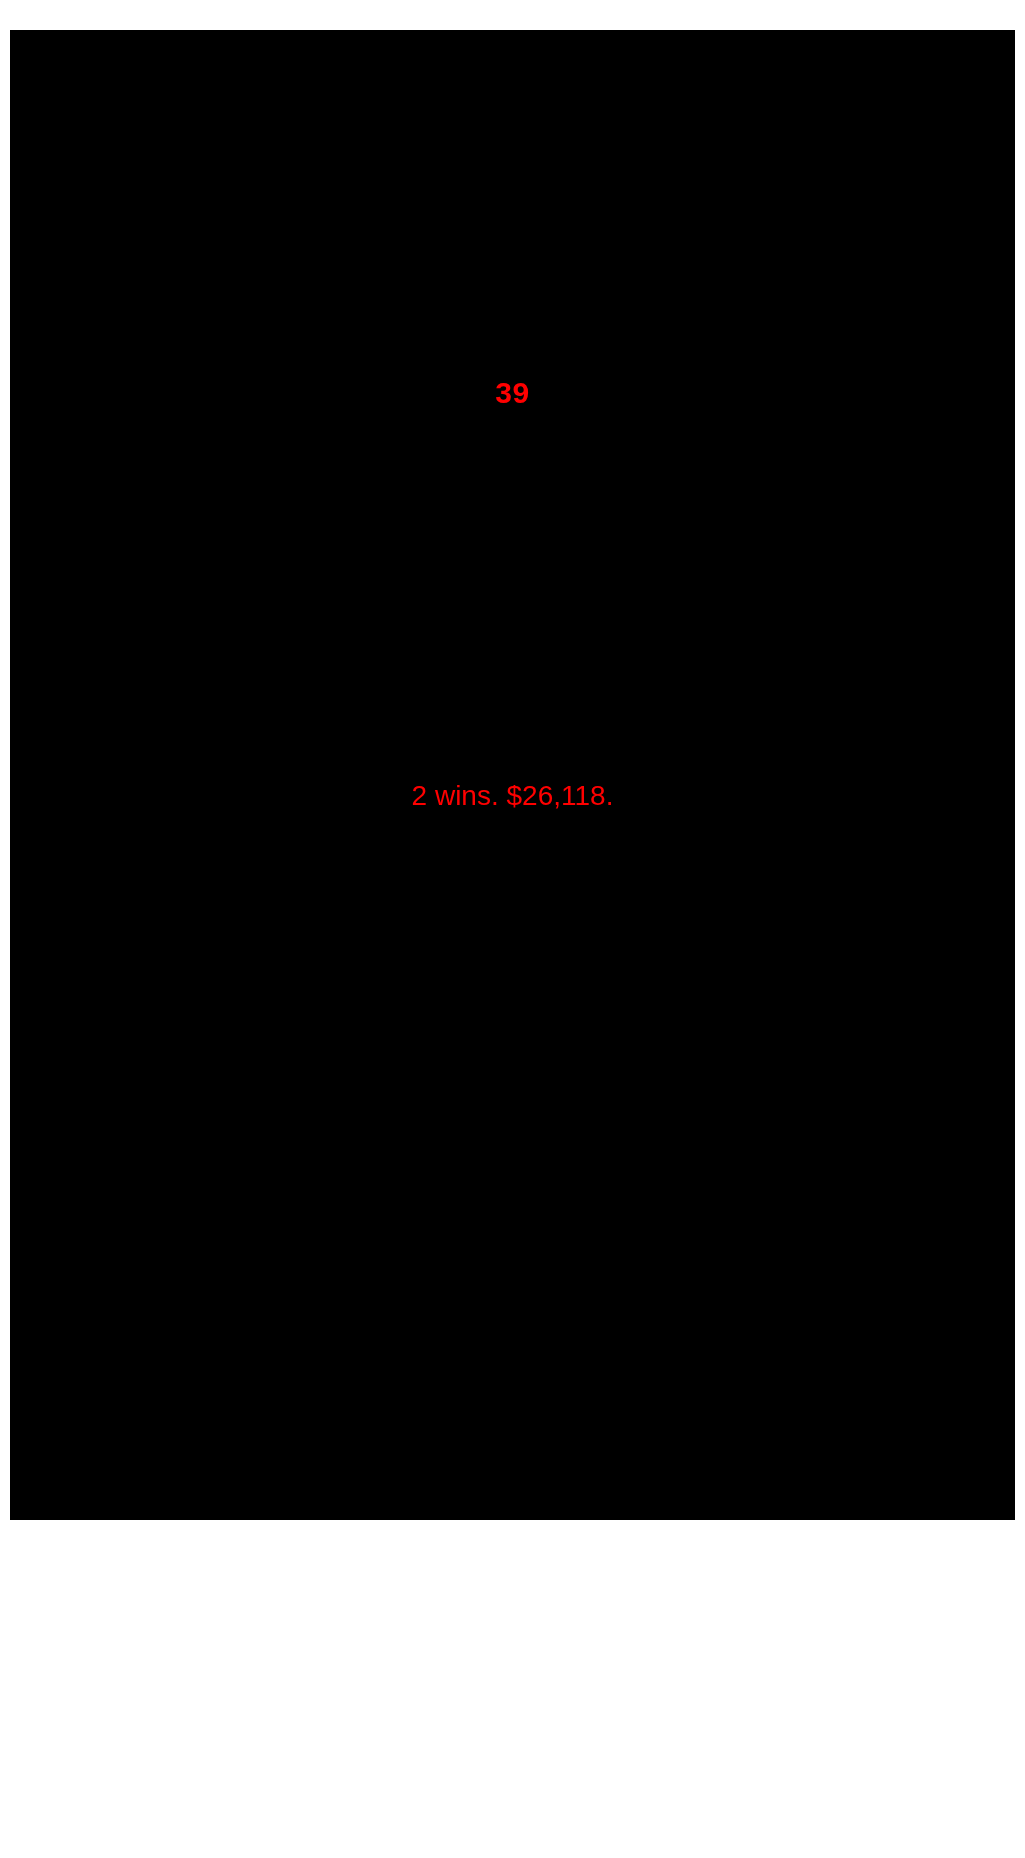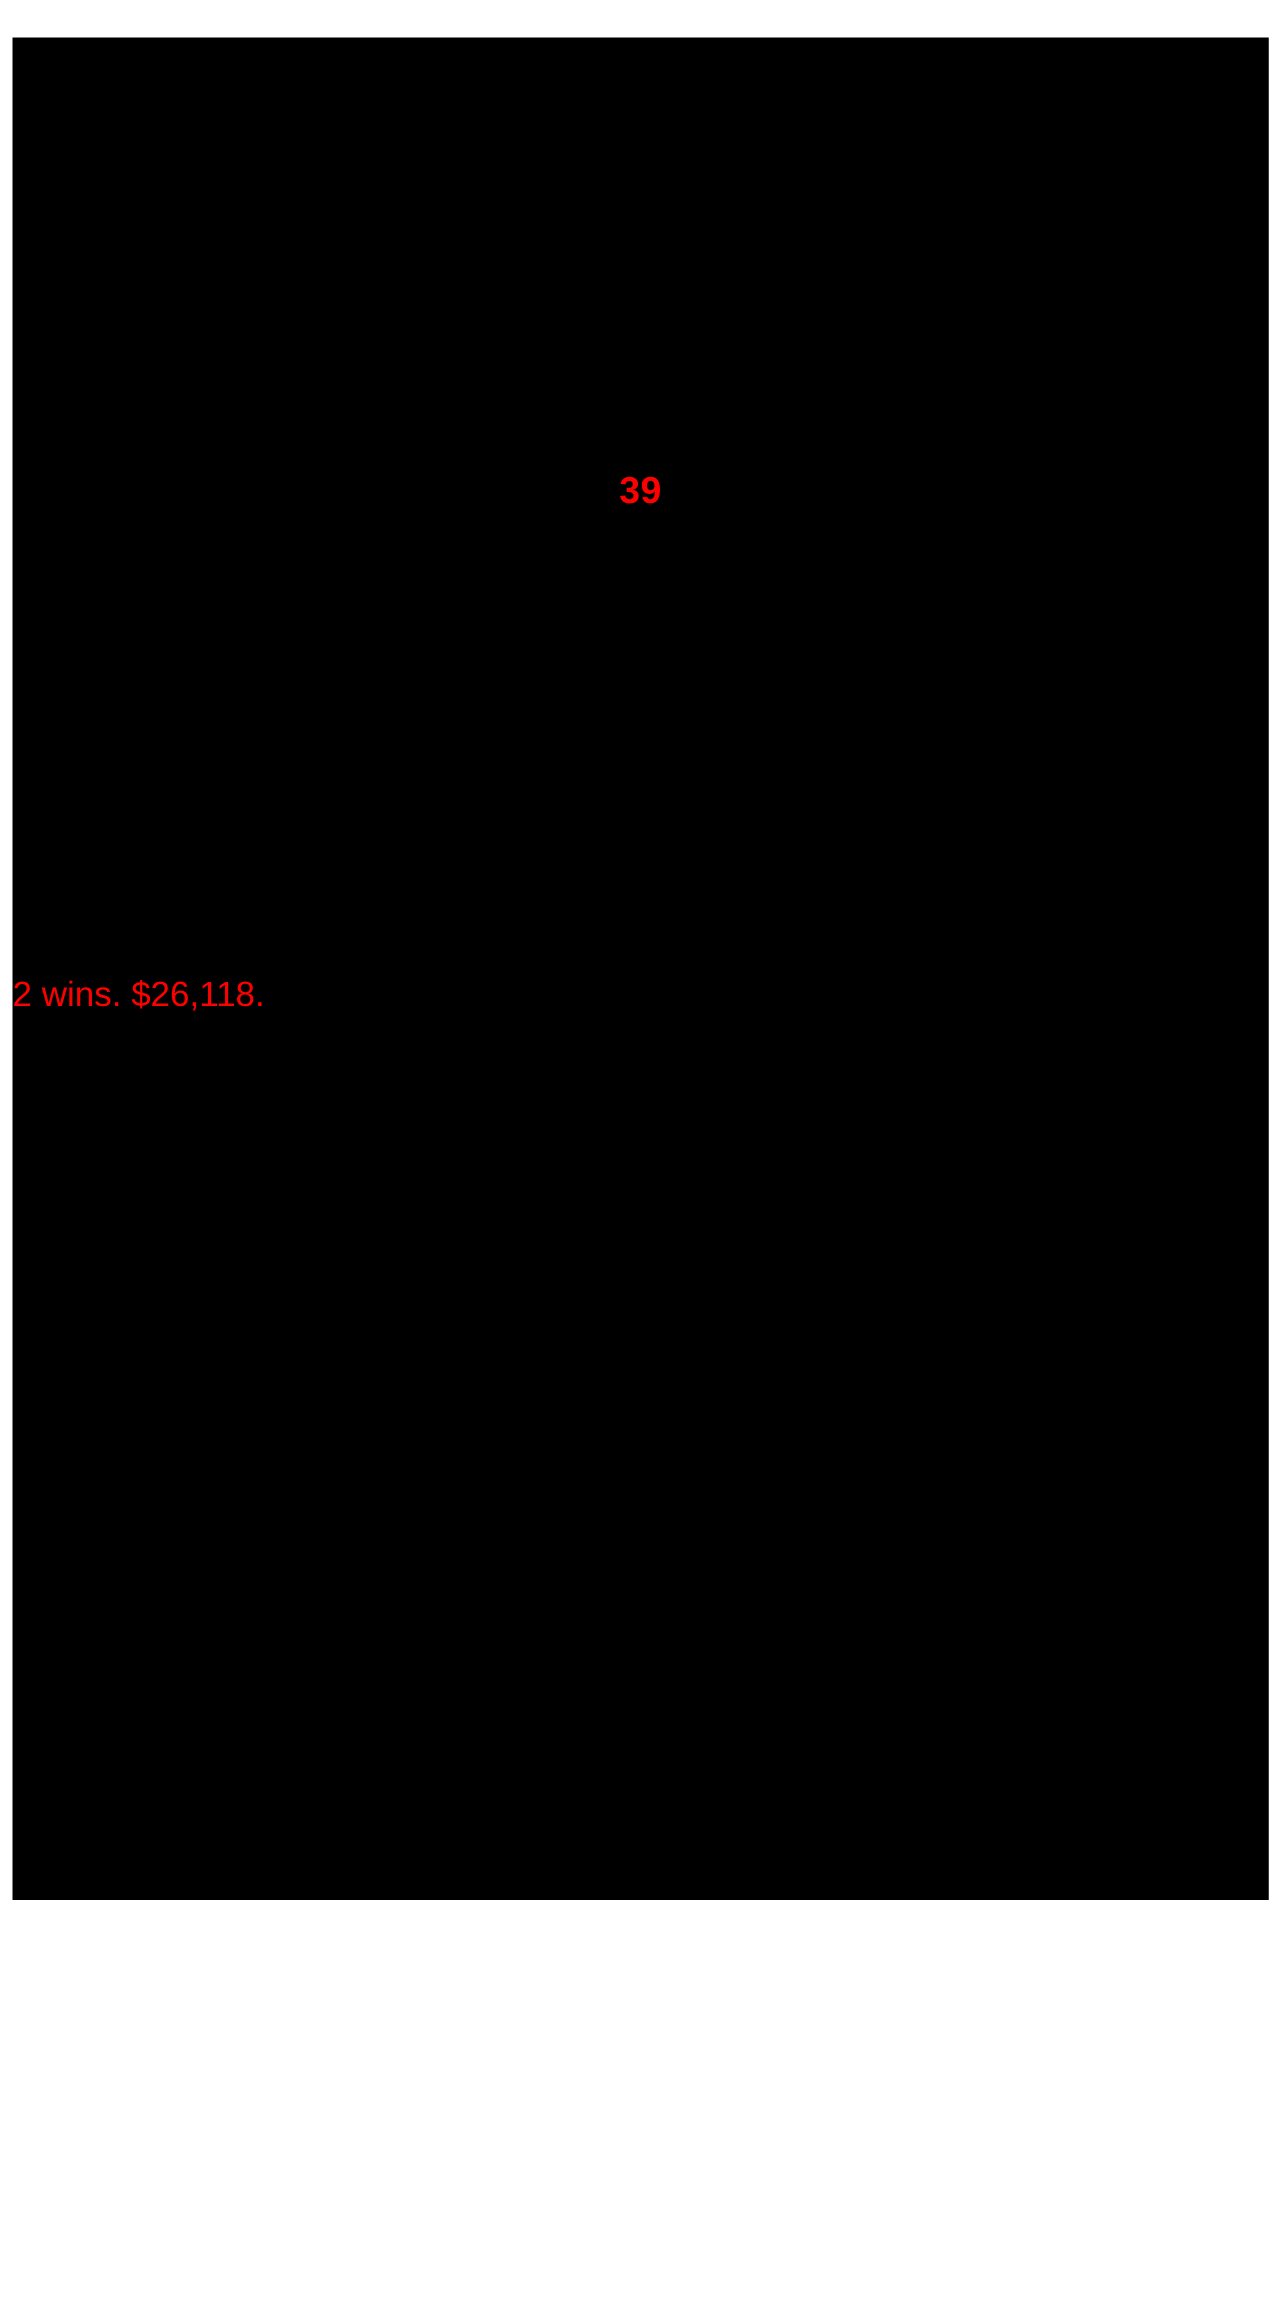--- a/index.html
+++ b/index.html
@@ -34,21 +34,21 @@
     width: 100%;
     text-align: center;
     font-size: 30px;
     font-weight: bold;
     letter-spacing: 0.5px;
   }
   .result-line {
     left: 0;
     top: 752px;
     width: 100%;
-    text-align: left;
+    text-align: center;
     font-size: 28px;
     font-weight: normal;
   }
 </style>
 </head>
 <body>
 
 <div class="screen">
   <div class="overlay-text score-value">39</div>
   <div class="overlay-text result-line">2 wins. $26,118.</div>

